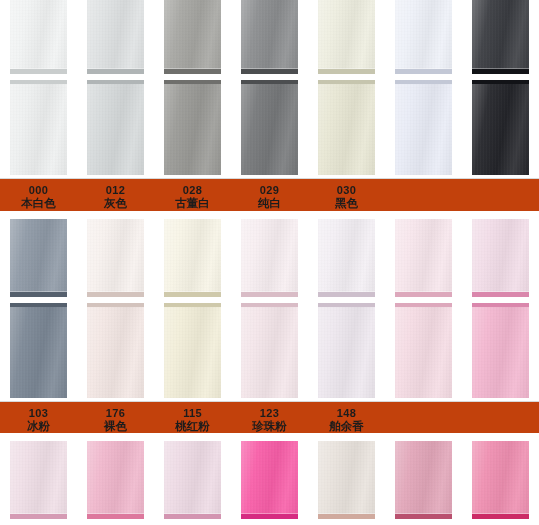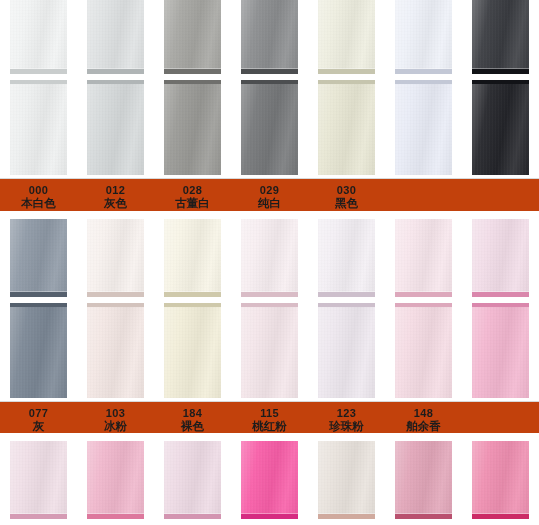--- a/index.html
+++ b/index.html
@@ -387,29 +387,25 @@
             <div class="face" style="background: rgb(243, 183, 208);"></div>
             <div class="weave"></div>
             <div class="sheen"></div>
             <div class="hem top" style="background: rgb(218, 135, 172);"></div>
           </div>
         </div>
       </div>
       <div class="divider"></div>
       <div class="labels">
         <div class="label-cell">
-          <span class="code">077</span>
-          <span class="cname">灰</span>
-        </div>
-        <div class="label-cell">
           <span class="code">103</span>
           <span class="cname">冰粉</span>
         </div>
         <div class="label-cell">
-          <span class="code">184</span>
+          <span class="code">176</span>
           <span class="cname">裸色</span>
         </div>
         <div class="label-cell">
           <span class="code">115</span>
           <span class="cname">桃红粉</span>
         </div>
         <div class="label-cell">
           <span class="code">123</span>
           <span class="cname">珍珠粉</span>
         </div>

